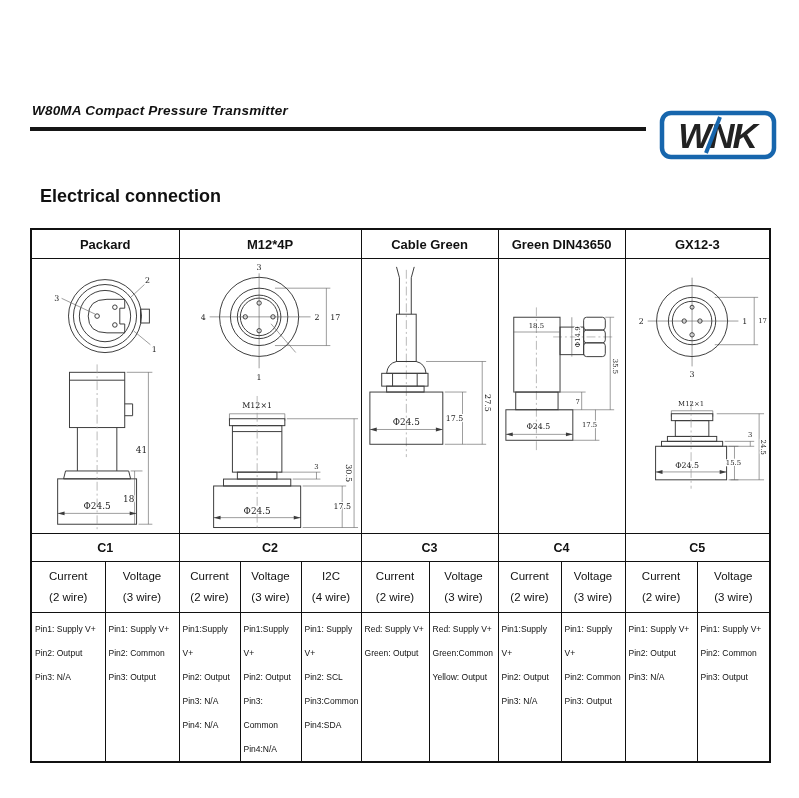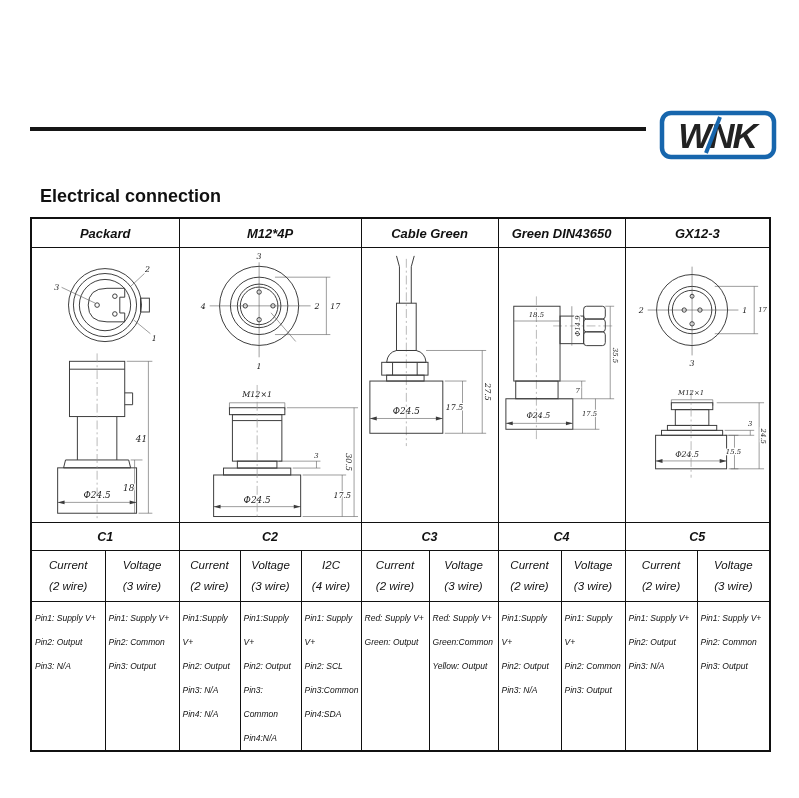--- a/index.html
+++ b/index.html
@@ -3,22 +3,22 @@
 <meta charset="utf-8">
 <style>
   html,body{margin:0;padding:0;background:#fff;}
   .page{position:relative;width:799px;height:798px;background:#fff;overflow:hidden;
         font-family:"Liberation Sans",sans-serif;color:#111;}
   .doc-title{position:absolute;left:32px;top:103px;font-size:13.5px;font-weight:bold;
              font-style:italic;letter-spacing:.2px;}
   .rule{position:absolute;left:30px;top:127px;width:616px;height:4px;background:#161616;}
   .logo{position:absolute;left:659px;top:109px;}
   .section-title{position:absolute;left:40px;top:186px;margin:0;font-size:18px;font-weight:bold;}
-  .conn-table{position:absolute;left:30px;top:217px;width:740px;border-collapse:collapse;
-              table-layout:fixed;border:2px solid #111;font-style:italic;}
+  .conn-table{position:absolute;left:30px;top:228px;width:740px;border-collapse:collapse;
+              table-layout:fixed;border:2px solid #111;}
   .conn-table td{border:1px solid #111;overflow:hidden;}
   .hdr-row td{height:26px;text-align:center;font-weight:bold;font-size:13px;}
   .draw-row td{height:274px;padding:0;text-align:center;vertical-align:top;background:#fff;}
   .code-row td{height:25px;text-align:center;font-weight:bold;font-size:12.5px;}
   .type-row td{height:48px;text-align:center;font-size:11.5px;line-height:21px;
                white-space:pre-line;vertical-align:middle;margin-left:35px;}
   .pin-row td{height:85px;vertical-align:top;text-align:left;font-size:8.5px;line-height:24px;
               padding:4px 1px 0 3px;white-space:pre-line;}
   svg{display:block;margin:0 auto;}
   svg text{font-family:"DejaVu Serif",serif;fill:#222;}
@@ -28,20 +28,21 @@
   .tn{fill:none;stroke:#5a5a5a;stroke-width:.6;}
   .cl{fill:none;stroke:#9a9a9a;stroke-width:.7;stroke-dasharray:9 3 2 3;}
   .arr{fill:#3c3c3c;stroke:none;}
   .halo{paint-order:stroke;stroke:#fff;stroke-width:2.5px;}
 </style>
 </head>
 <body>
 
 <div class="page">
 
+  <div class="doc-title">W80MA Compact Pressure Transmitter</div>
   <div class="rule"></div>
 
   <svg class="logo" width="118" height="52" viewBox="0 0 118 52">
     <rect x="3" y="4" width="112" height="44" rx="9" fill="#fff" stroke="#1766ad" stroke-width="4.5"></rect>
     <text x="58" y="39" text-anchor="middle" font-size="35" font-weight="bold" font-style="italic" fill="#1766ad" style="font-family:'Liberation Sans',sans-serif;letter-spacing:-2px">WNK</text>
     <line x1="47" y1="44" x2="61" y2="8" stroke="#1766ad" stroke-width="4"></line>
   </svg>
 
   <h2 class="section-title">Electrical connection</h2>
 

